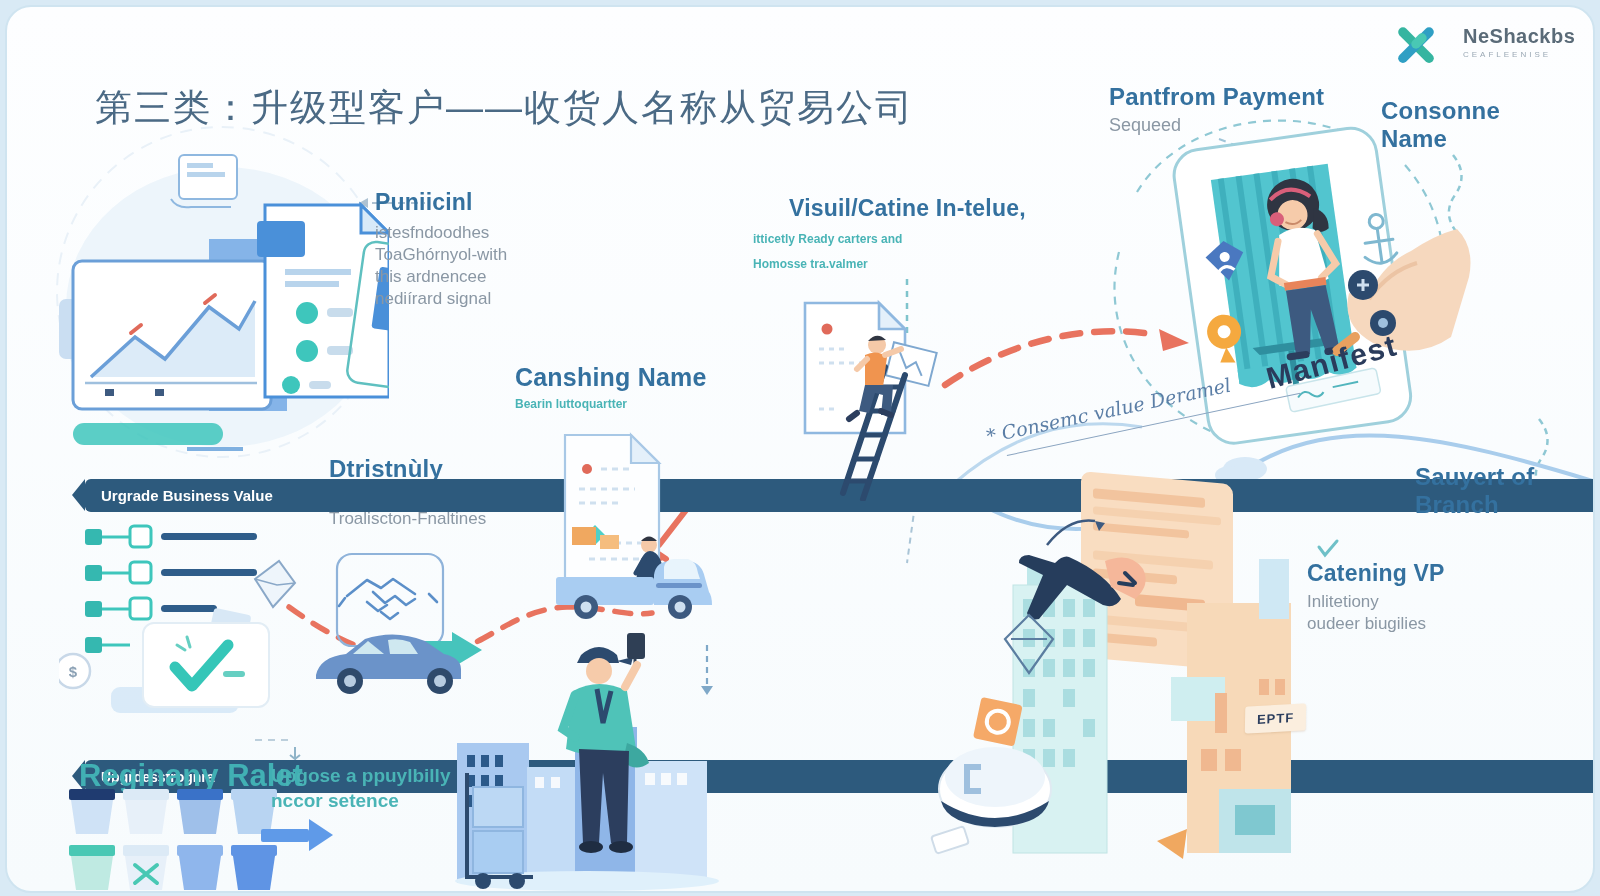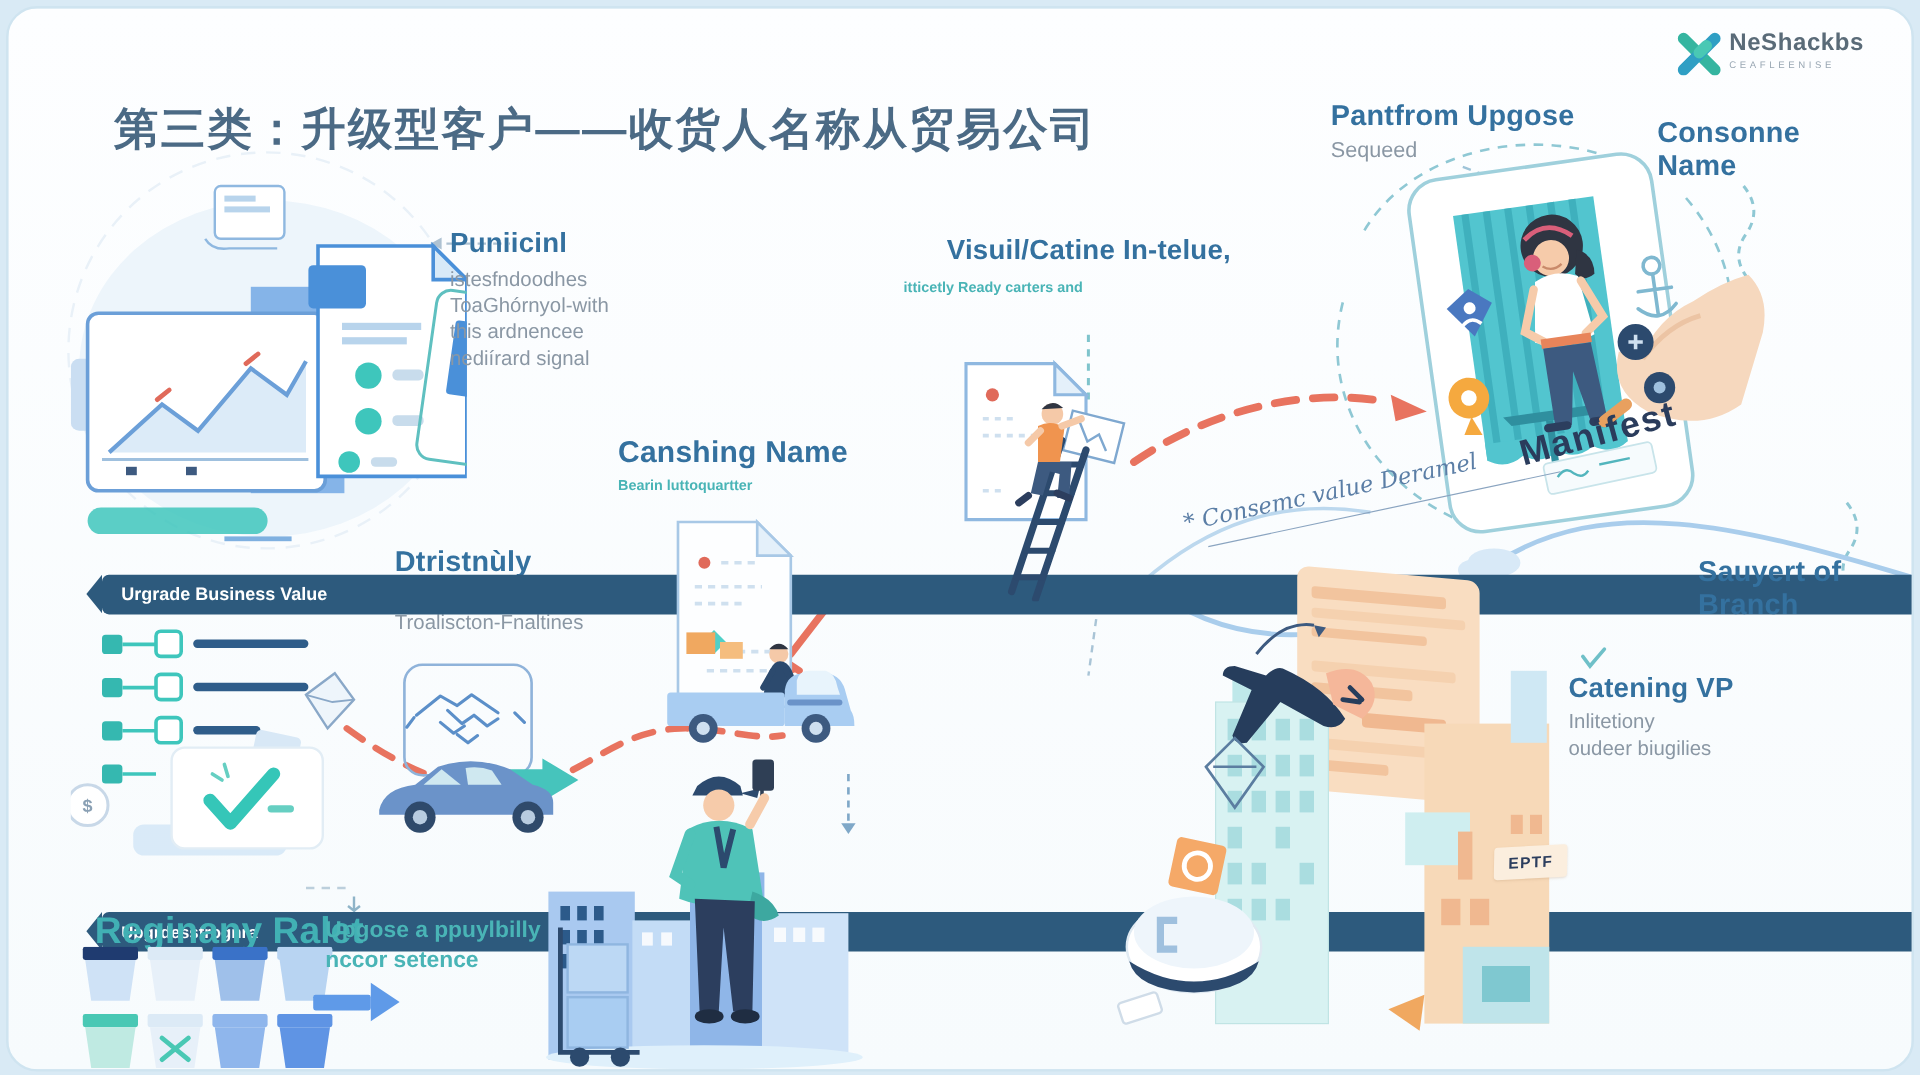--- a/index.html
+++ b/index.html
@@ -1,20 +1,20 @@
 <!DOCTYPE html>
 <html><head>
 <meta charset="utf-8">
 <style>
   html,body{margin:0;padding:0;background:#dcebf5;font-family:"Liberation Sans",sans-serif;}
   .stage{position:relative;width:1600px;height:896px;background:#d9eaf5;overflow:hidden;}
   .panel{position:absolute;left:5px;top:5px;width:1586px;height:884px;background:linear-gradient(180deg,#fdfeff 0%,#f7fbfd 100%);
          border:2px solid #cfe4f0;border-radius:26px;overflow:hidden;}
   .abs{position:absolute;}
-  .page-title{font-size:37px;font-weight:700;color:#4b6a85;letter-spacing:2px;white-space:nowrap;text-align:center;}
+  .page-title{font-size:37px;font-weight:400;color:#4b6a85;letter-spacing:2px;white-space:nowrap;text-align:center;}
   .lbl-title{font-weight:700;color:#34719f;font-size:24px;letter-spacing:.2px;white-space:nowrap;}
   .lbl-teal{color:#49b4b6;font-size:12px;font-weight:600;line-height:25px;white-space:nowrap;}
   .lbl-gray{color:#8a97a4;font-size:17px;line-height:22px;font-weight:500;white-space:nowrap;}
   .badge{background:#2d5a7d;color:#fff;font-weight:700;font-size:15px;height:33px;display:flex;align-items:center;
          padding:0 24px 0 16px;border-radius:6px 17px 17px 6px;position:relative;white-space:nowrap;}
   .badge::before{content:"";position:absolute;left:-13px;top:0;border-top:16.5px solid transparent;
          border-bottom:16.5px solid transparent;border-right:13px solid #2d5a7d;}
   .logo-name{font-size:20px;font-weight:700;color:#5a6b78;letter-spacing:.5px;}
   .logo-tag{font-size:8px;letter-spacing:3px;color:#9aa8b4;margin-top:2px;}
   .manifest{font-size:30px;font-weight:700;color:#2a3c5c;letter-spacing:1.5px;transform:rotate(-15deg);}
@@ -76,21 +76,21 @@
     <path d="M945,478 C1000,430 1060,408 1135,420" stroke="#bcd8ee" stroke-width="3" fill="none"></path>
 
     <g>
       <ellipse cx="1238" cy="462" rx="22" ry="12" fill="#d8e9f7"></ellipse>
       <ellipse cx="1222" cy="468" rx="14" ry="9" fill="#d8e9f7"></ellipse>
     </g>
   </svg>
 
   <div class="abs page-title" style="left:88px;top:76px;">第三类：升级型客户——收货人名称从贸易公司</div>
 
-  <div class="abs" style="left:1390px;top:18px;display:flex;gap:6px;align-items:flex-start;">
+  <div class="abs" style="left:1390px;top:18px;display:flex;gap:28px;align-items:flex-start;">
     <svg width="38" height="38" viewBox="0 0 32 32">
       <path d="M5,6 L27,28" stroke="#35b5a0" stroke-width="8" stroke-linecap="round"></path>
       <path d="M27,6 L5,28" stroke="#2f9fc4" stroke-width="8" stroke-linecap="round"></path>
       <path d="M16,16 l5,-5" stroke="#49c8b4" stroke-width="8" stroke-linecap="round"></path>
     </svg>
     <div>
       <div class="logo-name">NeShackbs</div>
       <div class="logo-tag">CEAFLEENISE</div>
     </div>
   </div>
@@ -158,25 +158,26 @@
 
   <div class="abs" style="left:508px;top:356px;">
     <div class="lbl-title" style="font-size:25px;">Canshing Name</div>
     <div class="lbl-teal">Bearin luttoquartter</div>
   </div>
 
   <div class="abs" style="left:746px;top:188px;">
     <div class="lbl-title" style="font-size:23px;margin-left:36px;">Visuil/Catine In-telue,</div>
     <div class="lbl-teal" style="margin-top:5px;">
       <div>itticetly Ready carters and</div>
+      <div>Homosse tra.valmer</div>
     </div>
   </div>
 
   <div class="abs" style="left:1102px;top:76px;">
-    <div class="lbl-title">Pantfrom Upgose</div>
+    <div class="lbl-title">Pantfrom Payment</div>
     <div class="lbl-gray" style="font-size:18px;margin-top:3px;">Sequeed</div>
   </div>
 
   <div class="abs" style="left:1374px;top:90px;">
     <div class="lbl-title">Consonne</div>
     <div class="lbl-title">Name</div>
   </div>
 
   <div class="abs" style="left:322px;top:448px;">
     <div class="lbl-title">Dtristnùly</div>

